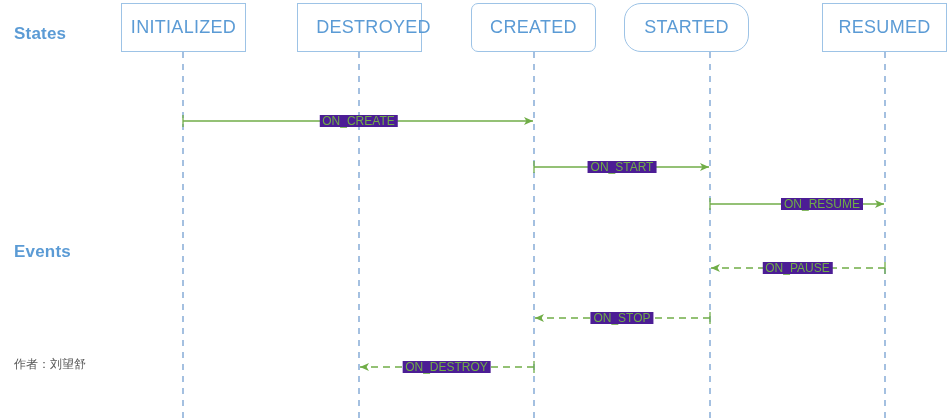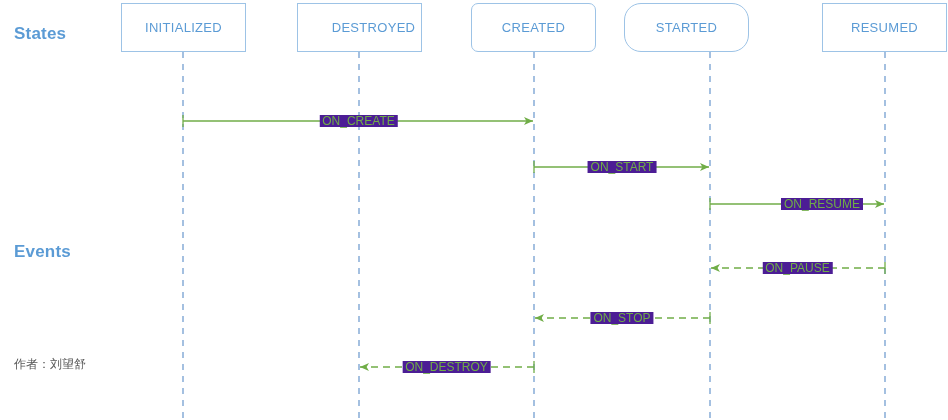--- a/index.html
+++ b/index.html
@@ -51,21 +51,21 @@
     height: 49px;
     top: 3px;
     border: 1px solid #9DC3E6;
     background: #ffffff;
     display: flex;
     align-items: center;
     justify-content: center;
   }
   .state-box-label {
     font-family: "Liberation Sans", sans-serif;
-    font-size: 13px;
+    font-size: 18px;
     color: #5B9BD5;
     letter-spacing: 0.3px;
     white-space: nowrap;
   }
   .edge-label {
     position: absolute;
     transform: translate(-50%, -50%);
     font-family: "Liberation Sans", sans-serif;
     font-size: 12px;
     color: #70AD47;

